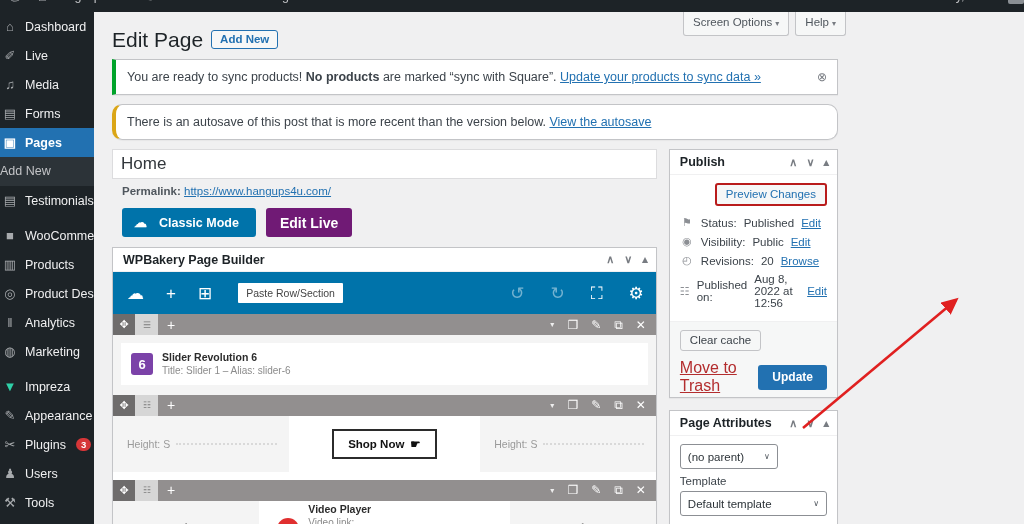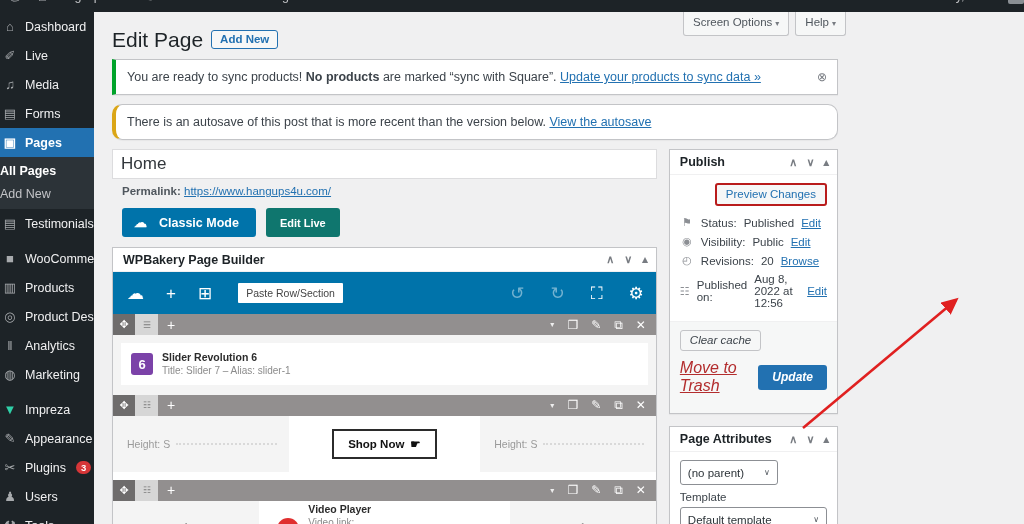--- a/index.html
+++ b/index.html
@@ -110,23 +110,23 @@
   .permalink a { color: #2271b1; }
 
   .mode-row { display: flex; gap: 10px; padding: 11px 0 10px 10px; }
   .btn-classic {
     background: #0073aa; color: #fff; border-radius: 3px;
     height: 29px; display: flex; align-items: center; gap: 12px;
     padding: 0 17px 0 12px; font-size: 12.5px; font-weight: bold;
   }
   .btn-classic .cloud { font-size: 13px; }
   .btn-editlive {
-    background: #0f766e; color: #fff; border-radius: 3px;
+    background: #701a75; color: #fff; border-radius: 3px;
     height: 29px; display: flex; align-items: center;
-    padding: 0 14px; font-size: 11px; font-weight: bold;
+    padding: 0 14px; font-size: 14px; font-weight: bold;
   }
 
   
   .wpb-box { background: #fff; border: 1px solid #c3c4c7; box-shadow: 0 1px 1px rgba(0,0,0,.04); }
   .wpb-head {
     display: flex; align-items: center; height: 24px;
     padding: 0 8px 0 10px; font-size: 12.5px; font-weight: bold; color: #1d2327;
     border-bottom: 1px solid #f0f0f1;
   }
   .wpb-head .handles { margin-left: auto; display: flex; align-items: center; gap: 10px; color: #787c82; font-size: 11px; }
@@ -202,22 +202,21 @@
   .preview-btn {
     border: 2px solid #b91c1c; color: #2271b1; background: #f6f7f7;
     border-radius: 3px; font-size: 11.5px; padding: 3px 9px 4px 9px;
   }
   .pub-row { display: flex; align-items: center; gap: 7px; font-size: 11.5px; color: #3c434a; padding: 3px 0; }
   .pub-row .pi { width: 14px; text-align: center; color: #8c8f94; font-size: 11px; }
   .pub-row b { font-weight: normal; }
   .pub-row a { color: #2271b1; }
   .pub-foot {
     border-top: 1px solid #f0f0f1; background: #f6f7f7;
-    padding: 8px 10px 18px 10px;
-    font-style: italic;
+    padding: 8px 10px 2px 10px;
   }
   .clearcache {
     display: inline-block; border: 1px solid #c3c4c7; background: #f6f7f7;
     border-radius: 3px; font-size: 11.5px; padding: 3px 9px 4px 9px; color: #3c434a;
     margin-bottom: 8px;
   }
   .pub-actions { display: flex; align-items: center; }
   .trash { color: #b32d2e; font-size: 16px; }
   .update-btn {
     margin-left: auto; background: #2271b1; color: #fff;
@@ -286,21 +285,20 @@
     <div class="menu-item">
       <span class="mi-icon">▤</span>
       <span>Forms</span>
     </div>
 
     <div class="menu-item current">
       <span class="mi-icon">▣</span>
       <span>Pages</span>
     </div>
     <div class="submenu">
-      <div class="sub-item cur">All Pages</div>
       <div class="sub-item">Add New</div>
     </div>
 
     <div class="menu-item">
       <span class="mi-icon">▤</span>
       <span>Testimonials</span>
     </div>
     <div class="menu-sep"></div>
     <div class="menu-item">
       <span class="mi-icon">■</span>
@@ -425,21 +423,21 @@
               <span>✎</span>
               <span>⧉</span>
               <span>✕</span>
             </span>
           </div>
           <div class="rowbody">
             <div class="elem-card">
               <span class="elem-ico slider">6</span>
               <span>
                 <span class="elem-t1" style="display:block">Slider Revolution 6</span>
-                <span class="elem-t2" style="display:block">Title: Slider 7 – Alias: slider-1</span>
+                <span class="elem-t2" style="display:block">Title: Slider 1 – Alias: slider-6</span>
               </span>
             </div>
           </div>
 
           <div class="rowbar">
             <span class="rb-drag">✥</span>
             <span class="rb-layout">☷</span>
             <span class="rb-plus">+</span>
             <span class="rb-right">
               <span class="caret">▾</span>

